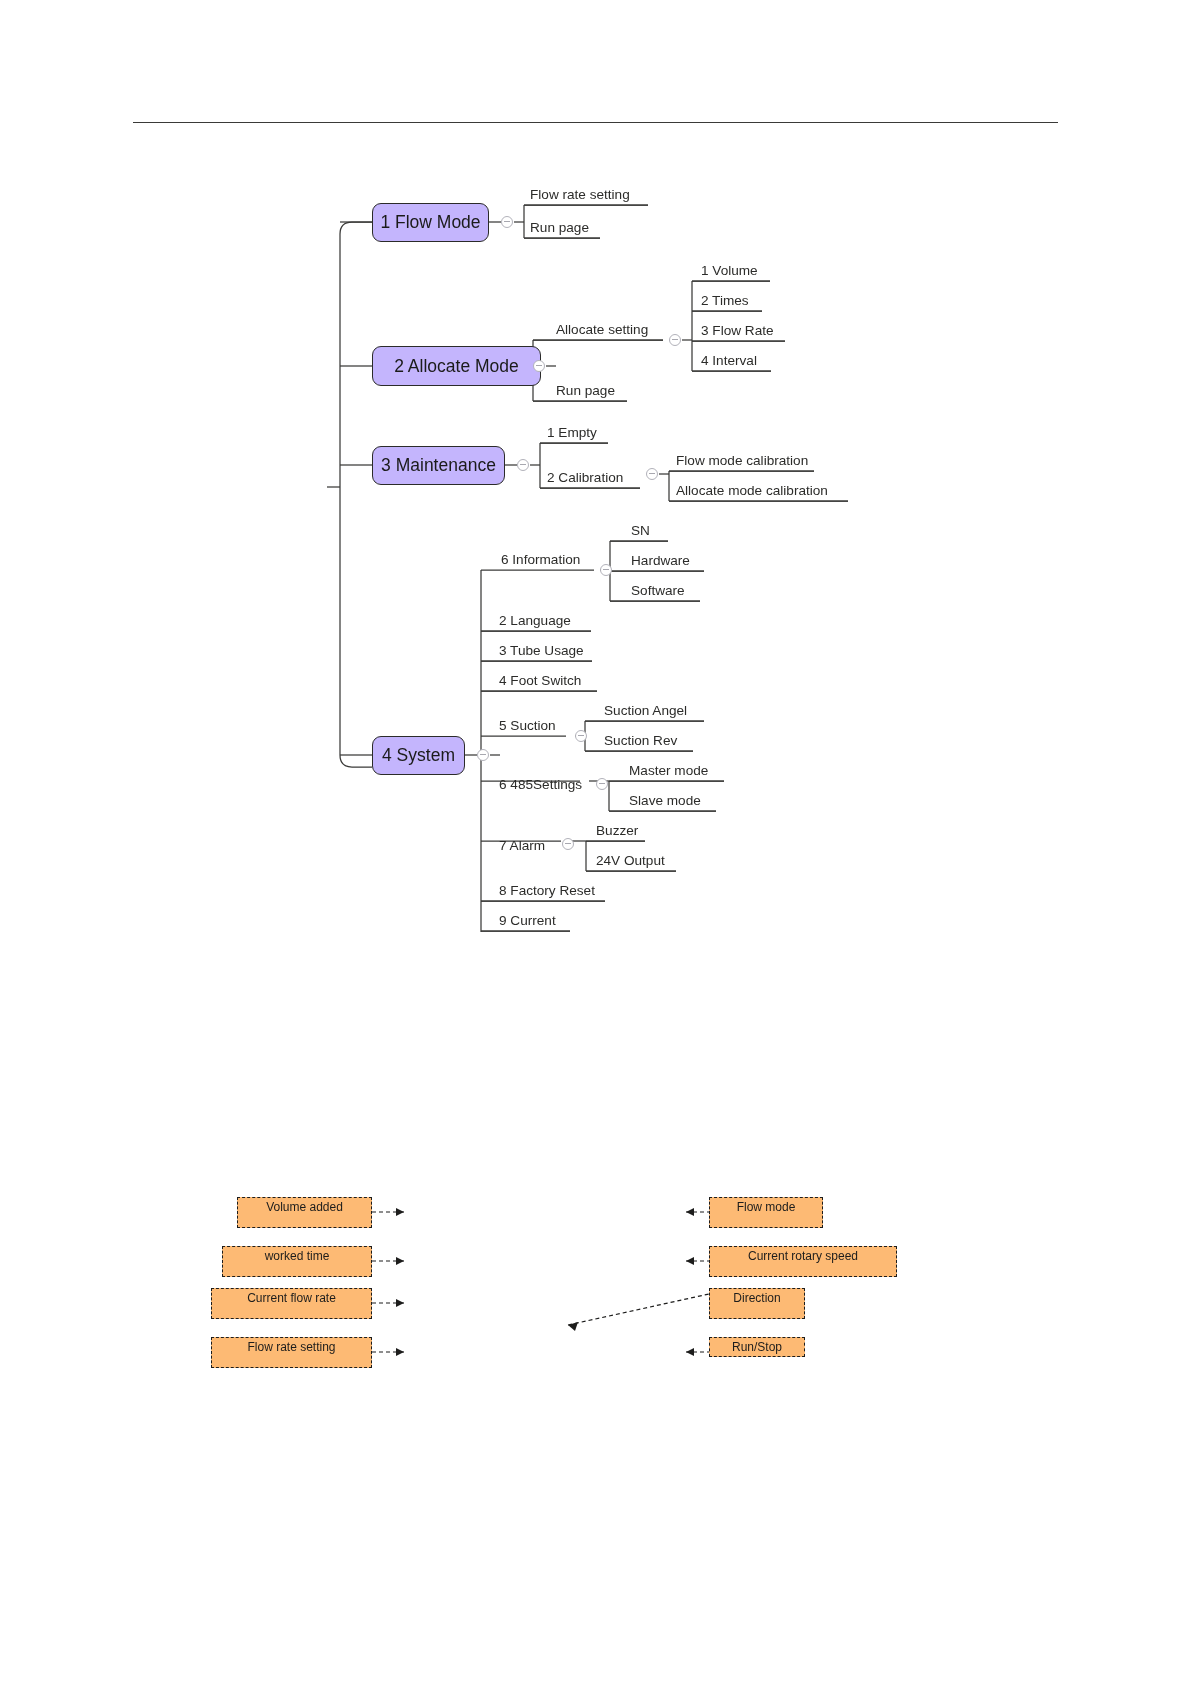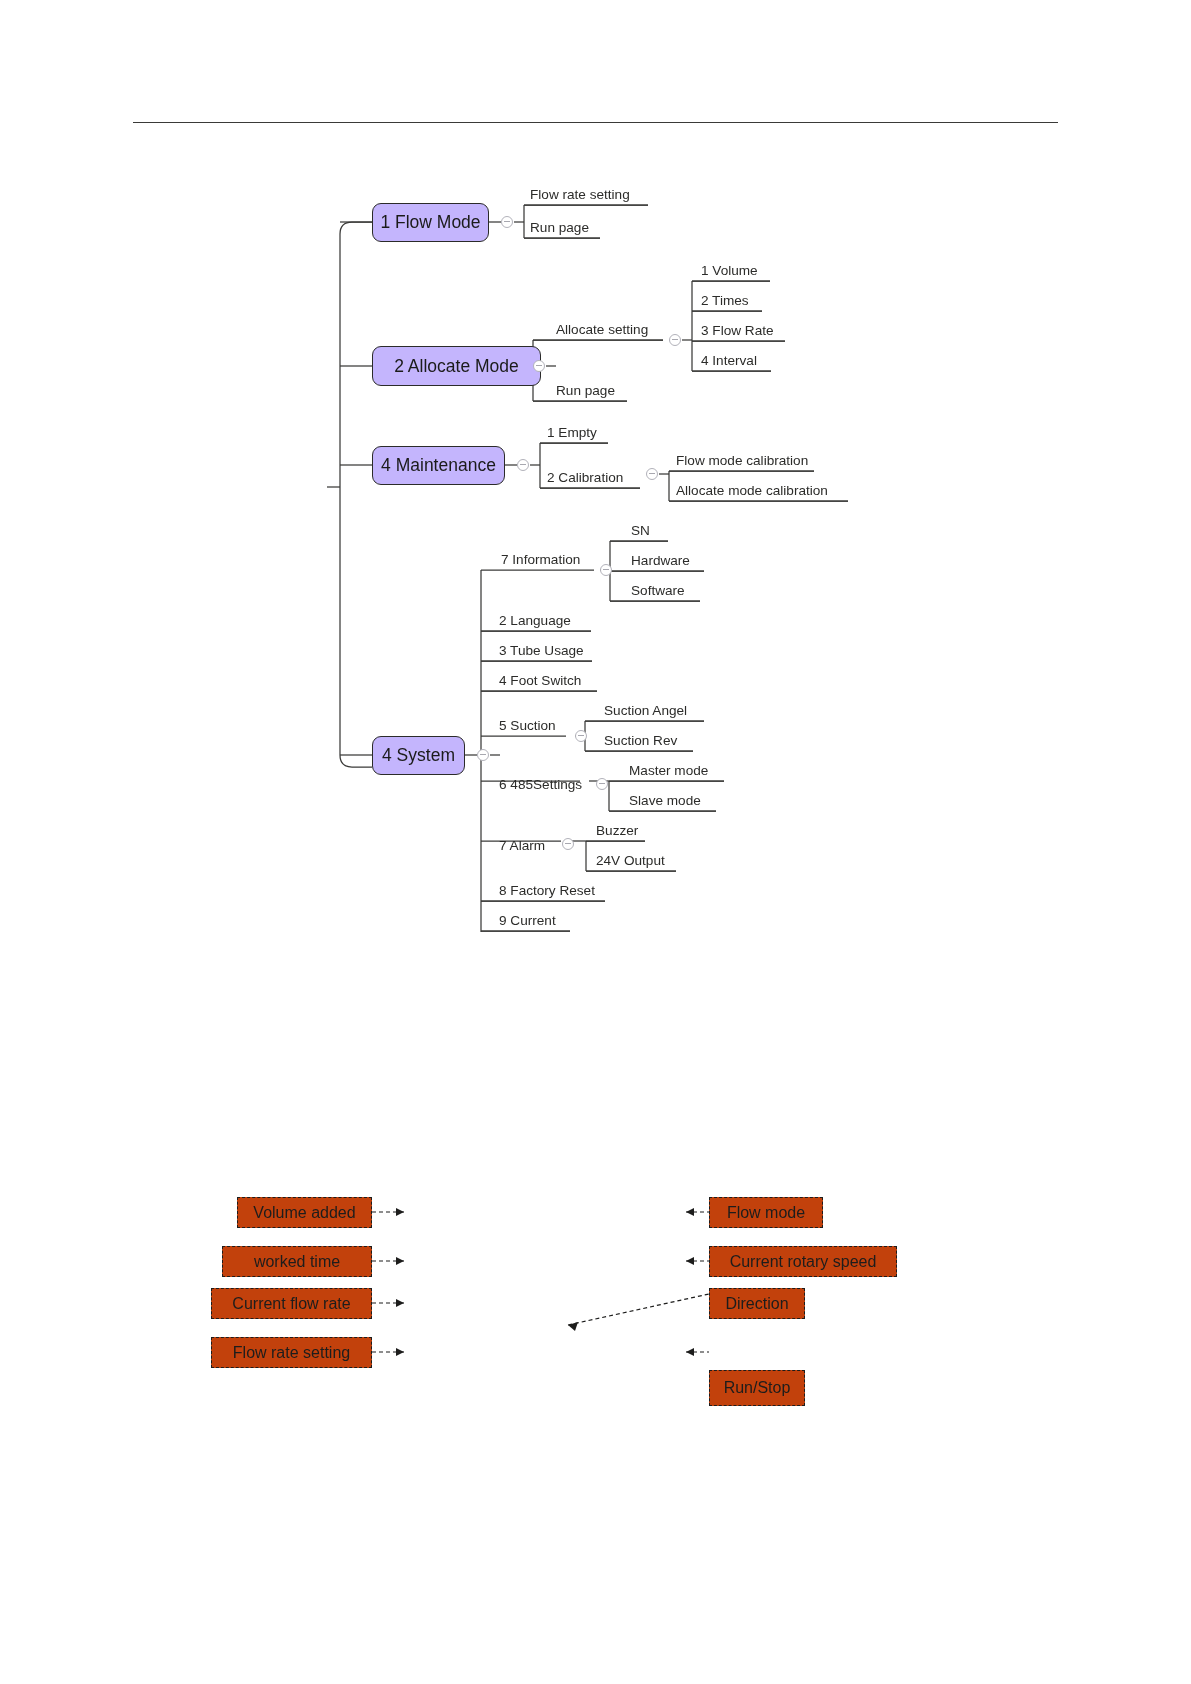--- a/index.html
+++ b/index.html
@@ -138,25 +138,24 @@
     top: 152px;
     width: 52px;
     height: 40px;
   }
 
   
   .callout {
     position: absolute;
     box-sizing: border-box;
     border: 1.3px dashed #1d1d1c;
-    background: #c2410c;
-    font-size: 16px;
+    background: #fdba74;
+    font-size: 12px;
     color: #1d1d1c;
     display: flex;
-    align-items: center;
     justify-content: center;
     white-space: nowrap;
     padding: 3px 7px;
     line-height: 1.1;
   }
 </style>
 </head>
 <body>
 
 <div id="page">
@@ -305,21 +304,21 @@
     <span>1 Flow Mode</span>
   </div>
   <div class="toggle" style="left:501px; top:216px;"></div>
 
   <div class="l1-node" style="left:372px; top:346px; width:169px; height:40px;">
     <span>2 Allocate Mode</span>
   </div>
   <div class="toggle" style="left:533px; top:360px;"></div>
 
   <div class="l1-node" style="left:372px; top:446px; width:133px; height:39px;">
-    <span>4 Maintenance</span>
+    <span>3 Maintenance</span>
   </div>
   <div class="toggle" style="left:517px; top:459px;"></div>
 
   <div class="l1-node" style="left:372px; top:736px; width:93px; height:39px;">
     <span>4 System</span>
   </div>
   <div class="toggle" style="left:477px; top:749px;"></div>
 
   <div class="u-label" style="left:526px; top:186px;">
     <span>Flow rate setting</span>
@@ -359,21 +358,21 @@
   <div class="toggle" style="left:646px; top:468px;"></div>
 
   <div class="u-label" style="left:672px; top:452px;">
     <span>Flow mode calibration</span>
   </div>
   <div class="u-label" style="left:672px; top:482px;">
     <span>Allocate mode calibration</span>
   </div>
 
   <div class="u-label" style="left:497px; top:551px;">
-    <span>7 Information</span>
+    <span>6 Information</span>
   </div>
   <div class="toggle" style="left:600px; top:564px;"></div>
 
   <div class="u-label" style="left:627px; top:522px;">
     <span>SN</span>
   </div>
   <div class="u-label" style="left:627px; top:552px;">
     <span>Hardware</span>
   </div>
   <div class="u-label" style="left:627px; top:582px;">
@@ -446,17 +445,17 @@
 
   <div class="callout" style="left:709px; top:1197px; width:114px; height:31px;">
     <span>Flow mode</span>
   </div>
   <div class="callout" style="left:709px; top:1246px; width:188px; height:31px;">
     <span>Current rotary speed</span>
   </div>
   <div class="callout" style="left:709px; top:1288px; width:96px; height:31px;">
     <span>Direction</span>
   </div>
-  <div class="callout" style="left:709px; top:1337px; width:96px; height:36px;margin-top:33px;">
+  <div class="callout" style="left:709px; top:1337px; width:96px; height:20px;">
     <span>Run/Stop</span>
   </div>
 
 </div>
 
 </body></html>

